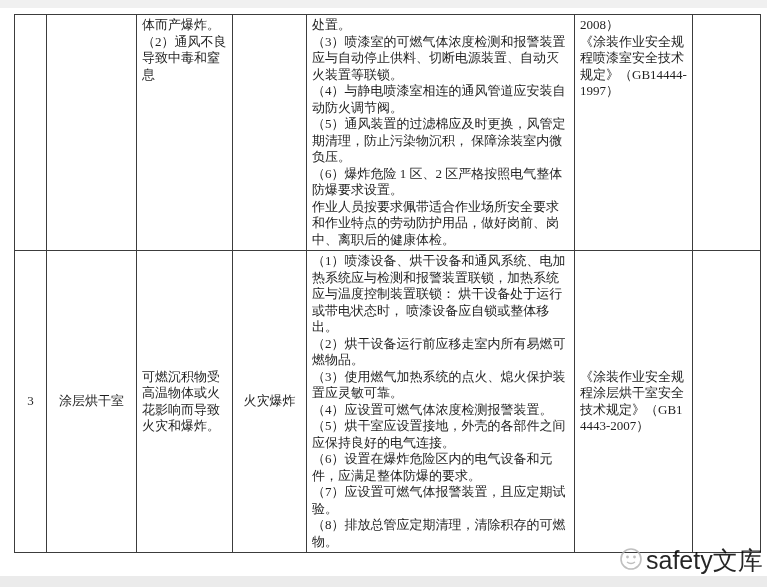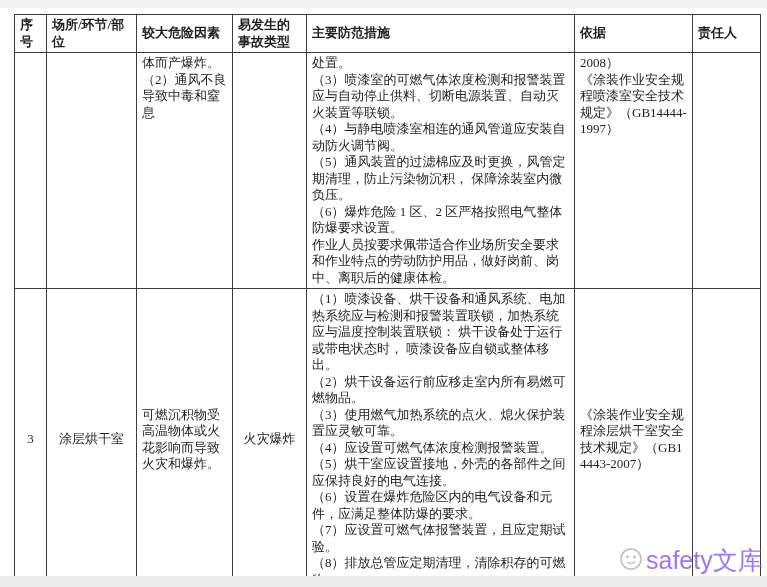--- a/index.html
+++ b/index.html
@@ -29,21 +29,21 @@
   .ta-c{text-align:center;}
   .ta-l{text-align:left;}
   .va-t{vertical-align:top;}
   .va-m{vertical-align:middle;}
   .h-hdr{height:38px;}
   .h-r1{height:197px;margin-left:8px;}
   .h-r2{height:257px;}
   .watermark{
     position:absolute;left:618px;top:544px;width:150px;
     display:flex;align-items:center;gap:2px;
-    color:#8b5cf6;opacity:.85;z-index:5;pointer-events:none;
+    color:#000000;opacity:.85;z-index:5;pointer-events:none;
     font-family:"Liberation Sans","DejaVu Sans",sans-serif;
   }
   .watermark .wm-text{font-size:25px;letter-spacing:0px;}
   .wm-logo{flex:0 0 auto;}
 </style>
 </head>
 <body>
 
 <div class="edge-bar edge-top"></div>
 
@@ -51,29 +51,20 @@
   <colgroup>
     <col style="width:32px">
       <col style="width:90px">
       <col style="width:96px">
     <col style="width:74px">
       <col style="width:268px">
       <col style="width:118px">
     <col style="width:68px">
   </colgroup>
   <tbody>
-      <tr class="hdr h-hdr">
-    <th>序号</th>
-    <th>场所/环节/部位</th>
-    <th>较大危险因素</th>
-    <th>易发生的事故类型</th>
-    <th>主要防范措施</th>
-    <th>依据</th>
-    <th>责任人</th>
-  </tr>
 
   <tr class="h-r1">
     <td class="ta-c va-t"></td>
     <td class="ta-c va-t"></td>
     <td class="ta-l va-t">体而产爆炸。
 （2）通风不良导致中毒和窒息</td>
     <td class="ta-c va-t"></td>
     <td class="ta-l va-t">处置。
 （3）喷漆室的可燃气体浓度检测和报警装置应与自动停止供料、切断电源装置、自动灭火装置等联锁。
 （4）与静电喷漆室相连的通风管道应安装自动防火调节阀。

